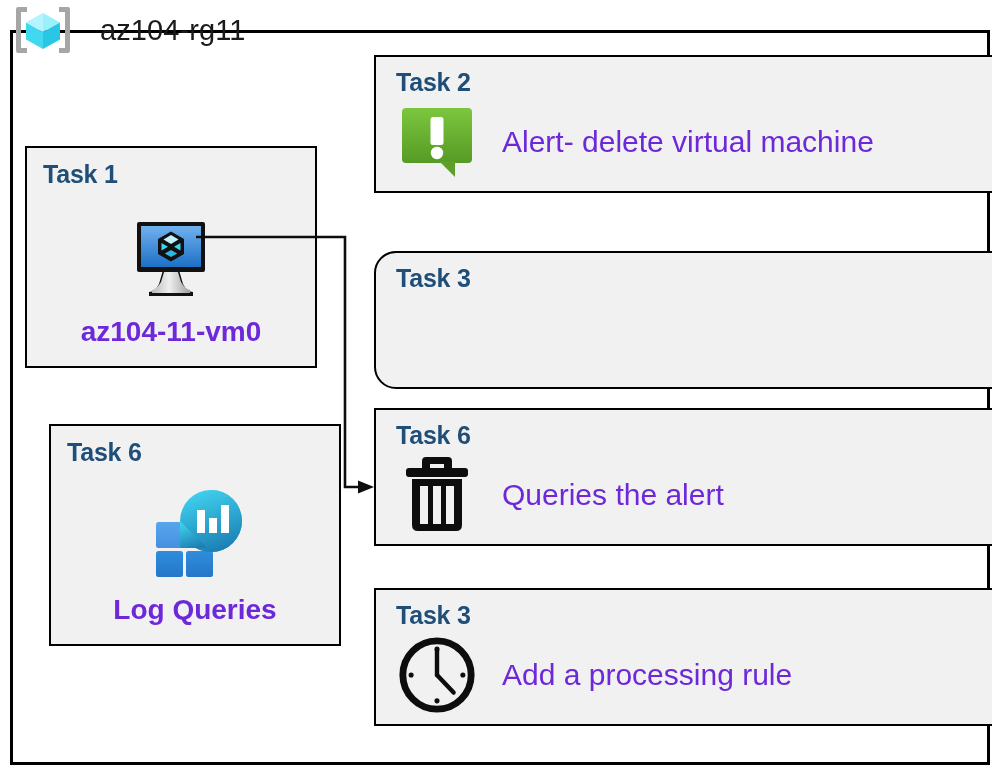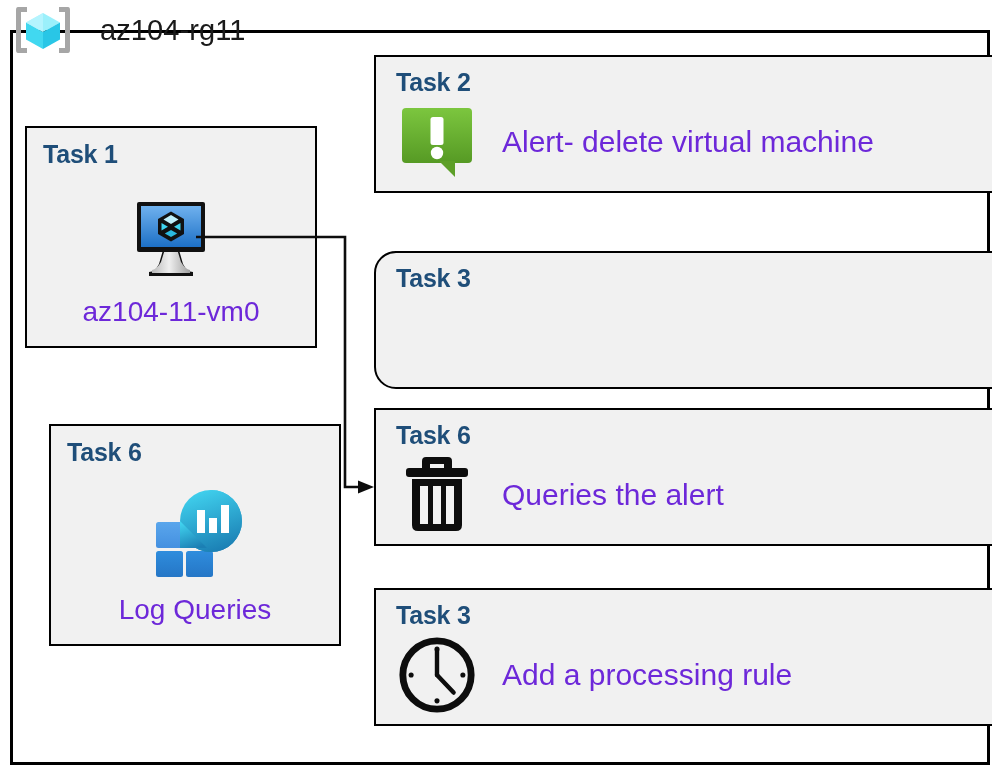--- a/index.html
+++ b/index.html
@@ -100,22 +100,23 @@
     align-items: center;
     justify-content: center;
   }
   .card-left .task-label {
     position: absolute;
     left: 0;
     right: 0;
     bottom: 20px;
     text-align: center;
     font-size: 28px;
-  }
-  #task1 { top: 126px; }
+    font-weight: bold;
+  }
+  #task1 { top: 146px; }
   #task6 { top: 424px; margin-left: 24px; }
 
   
   .card-right { width: 676px; height: 138px; left: 374px; }
   .card-right .task-heading { left: 20px; top: 13px; }
   .card-right .row {
     position: absolute;
     left: 20px;
     right: 14px;
     top: 44px;

